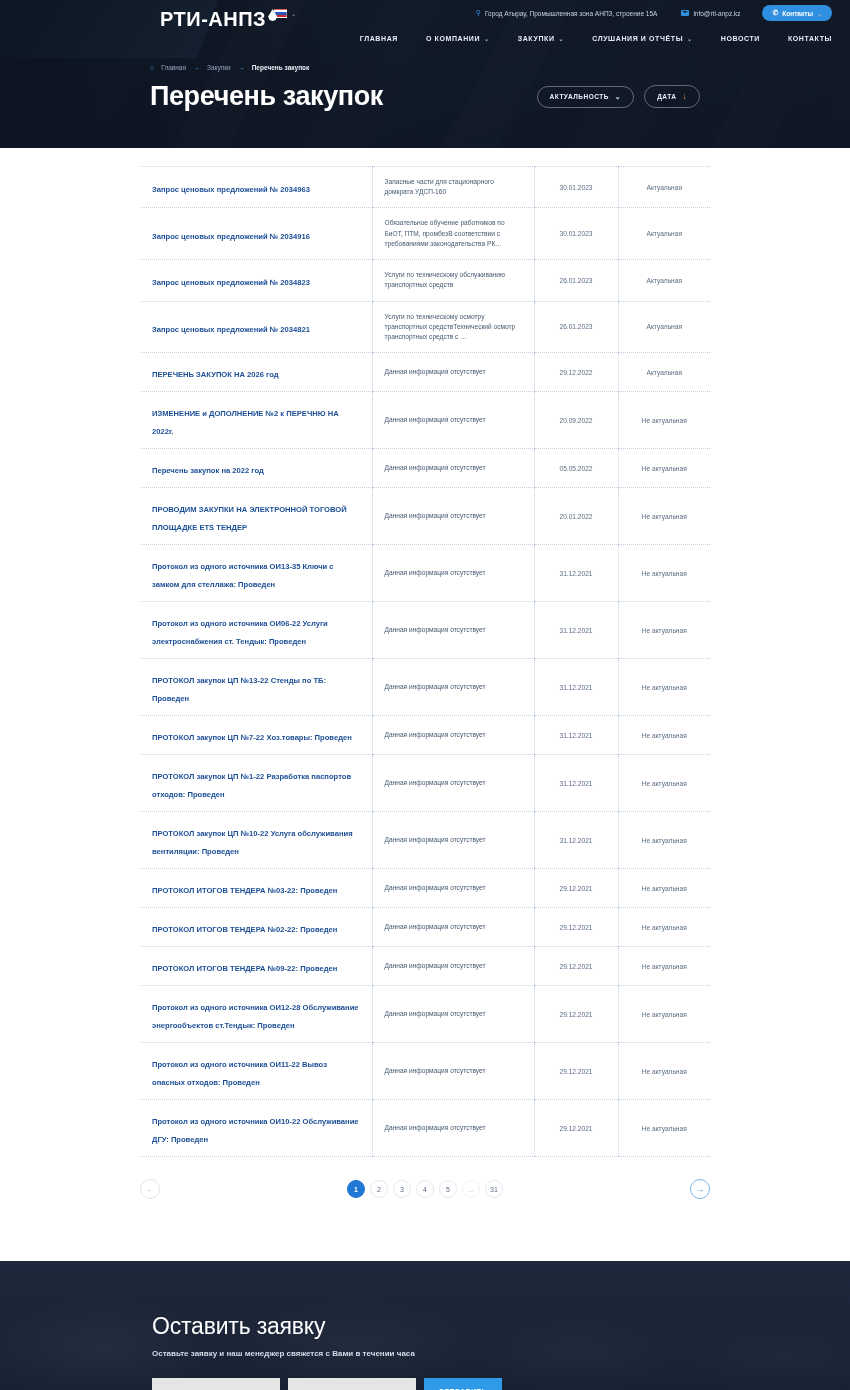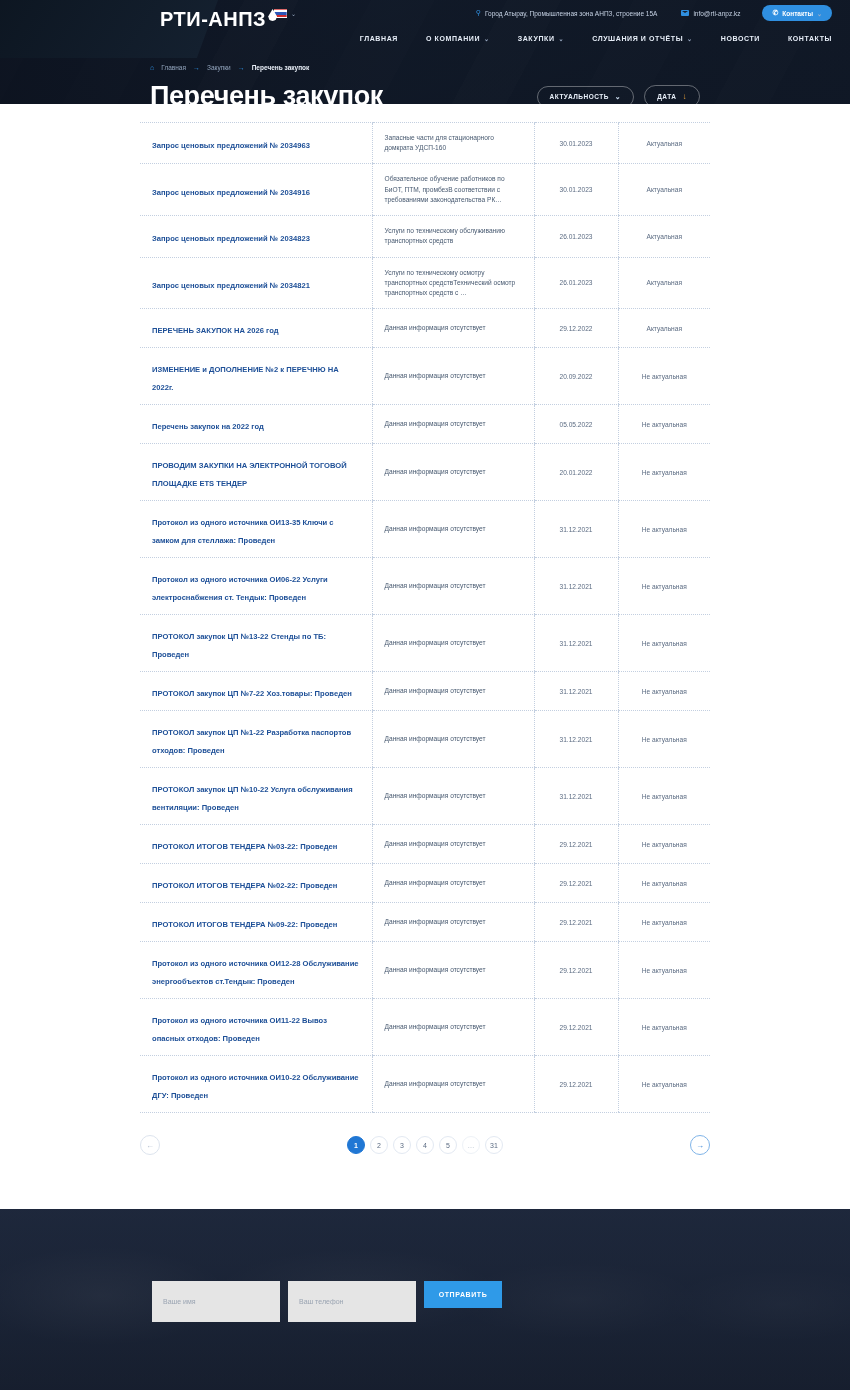--- a/index.html
+++ b/index.html
@@ -9,21 +9,21 @@
     font-family: "Liberation Sans", sans-serif;
     background: #ffffff;
     color: #1b2a4a;
     -webkit-font-smoothing: antialiased;
   }
   .page { width: 850px; position: relative; overflow: hidden; }
 
   
   .hero {
     position: relative;
-    height: 104px;
+    height: 148px;
     background: #111a2b;
     overflow: hidden;
   }
   .hero-bg {
     position: absolute; inset: 0;
     background:
       linear-gradient(118deg, rgba(255,255,255,.045) 0 6%, transparent 6% 13%,
                       rgba(255,255,255,.03) 13% 19%, transparent 19% 27%,
                       rgba(255,255,255,.05) 27% 33%, transparent 33% 41%,
                       rgba(255,255,255,.025) 41% 48%, transparent 48% 56%,
@@ -149,21 +149,21 @@
     border: 1px solid rgba(255,255,255,.35);
     border-radius: 14px; padding: 6px 12px;
     font-size: 6.5px; font-weight: 700; letter-spacing: .5px;
     color: #e9f0fa; text-transform: uppercase;
     background: transparent; cursor: pointer; white-space: nowrap;
   }
   .sort-btn .down { color: #f0a53a; font-size: 8px; }
   .sort-btn .chev { color: #cfe0f3; font-size: 7px; }
 
   
-  .content { background: #fff; padding: 18px 0 8px 0; }
+  .content { background: #fff; padding: 18px 0 16px 0; }
   .table {
     width: 570px; margin: 0 auto;
     border-collapse: collapse;
     table-layout: fixed;
   }
   .table tr { position: relative; }
   .table td {
     border-top: 1px dotted #c3cfe0;
     border-bottom: 1px dotted #c3cfe0;
     padding: 10px 12px;
@@ -596,20 +596,22 @@
         </div>
       <div class="pg-arrow pg-next">
         <span>→</span>
       </div>
     </div>
   </div>
 
   <section class="cta">
     <div class="cta-bg"></div>
     <div class="cta-inner">
+      <h2 class="cta-title">Оставить заявку</h2>
+      <p class="cta-sub">Оставьте заявку и наш менеджер свяжется с Вами в течении часа</p>
       <form class="cta-form">
         <input class="cta-input" type="text" placeholder="Ваше имя" style="">
         <input class="cta-input" type="text" placeholder="Ваш телефон" style="">
         <button class="cta-submit">ОТПРАВИТЬ</button>
       </form>
     </div>
   </section>
 
 </div>
 

